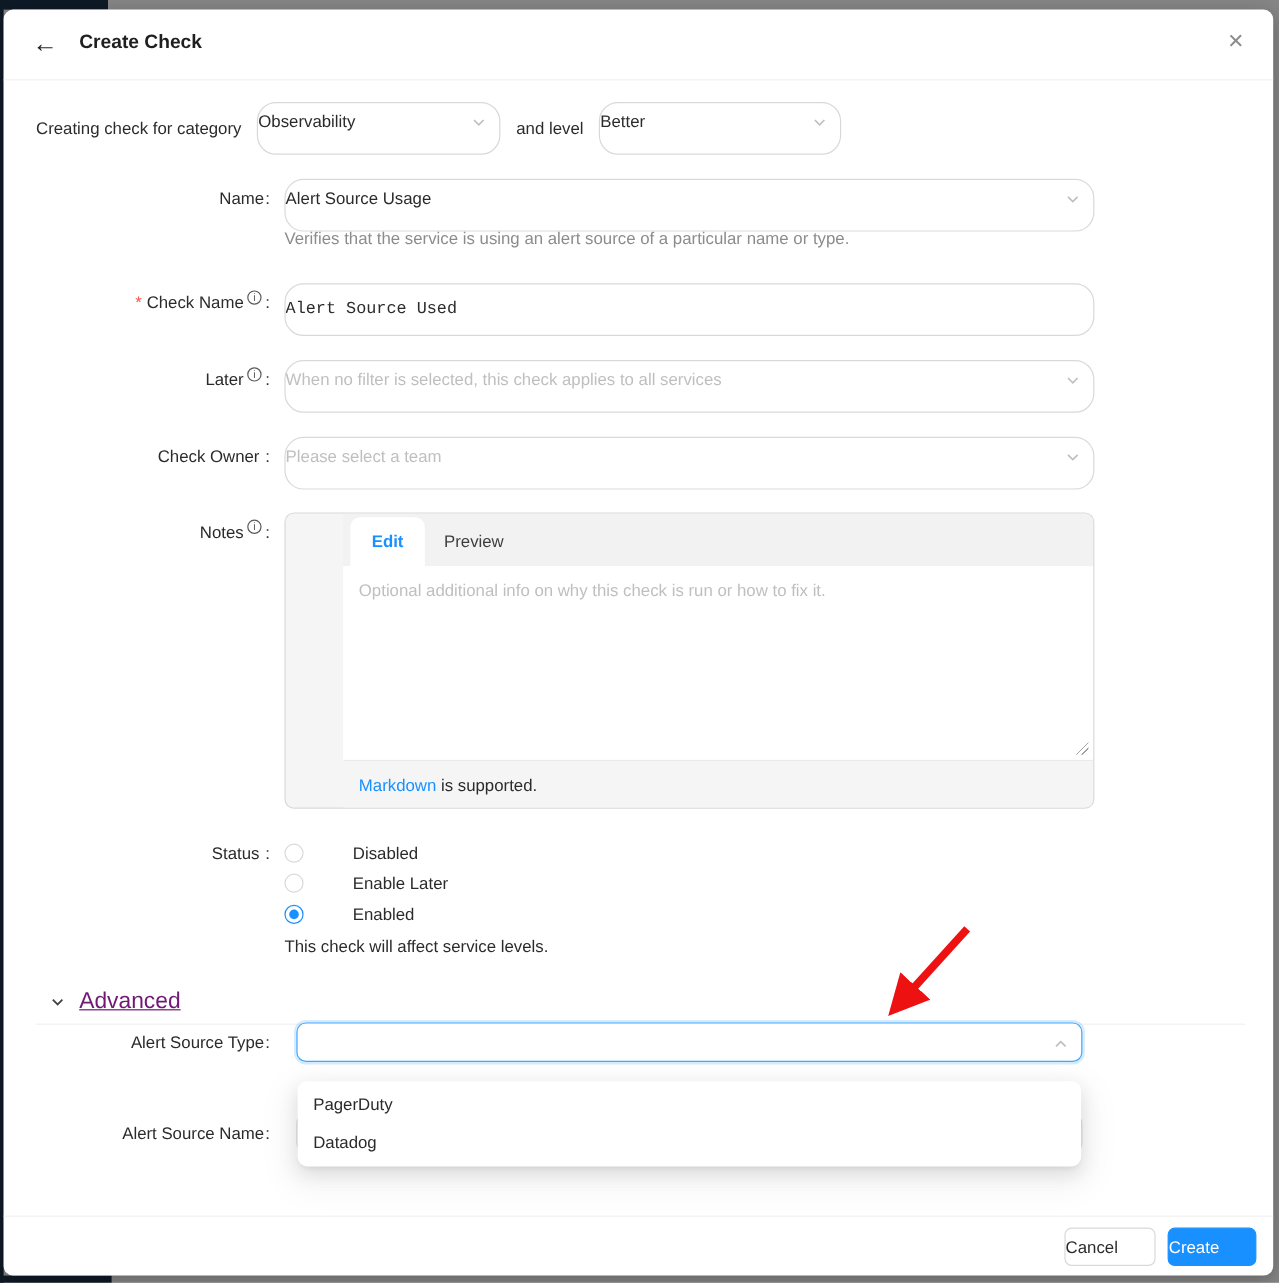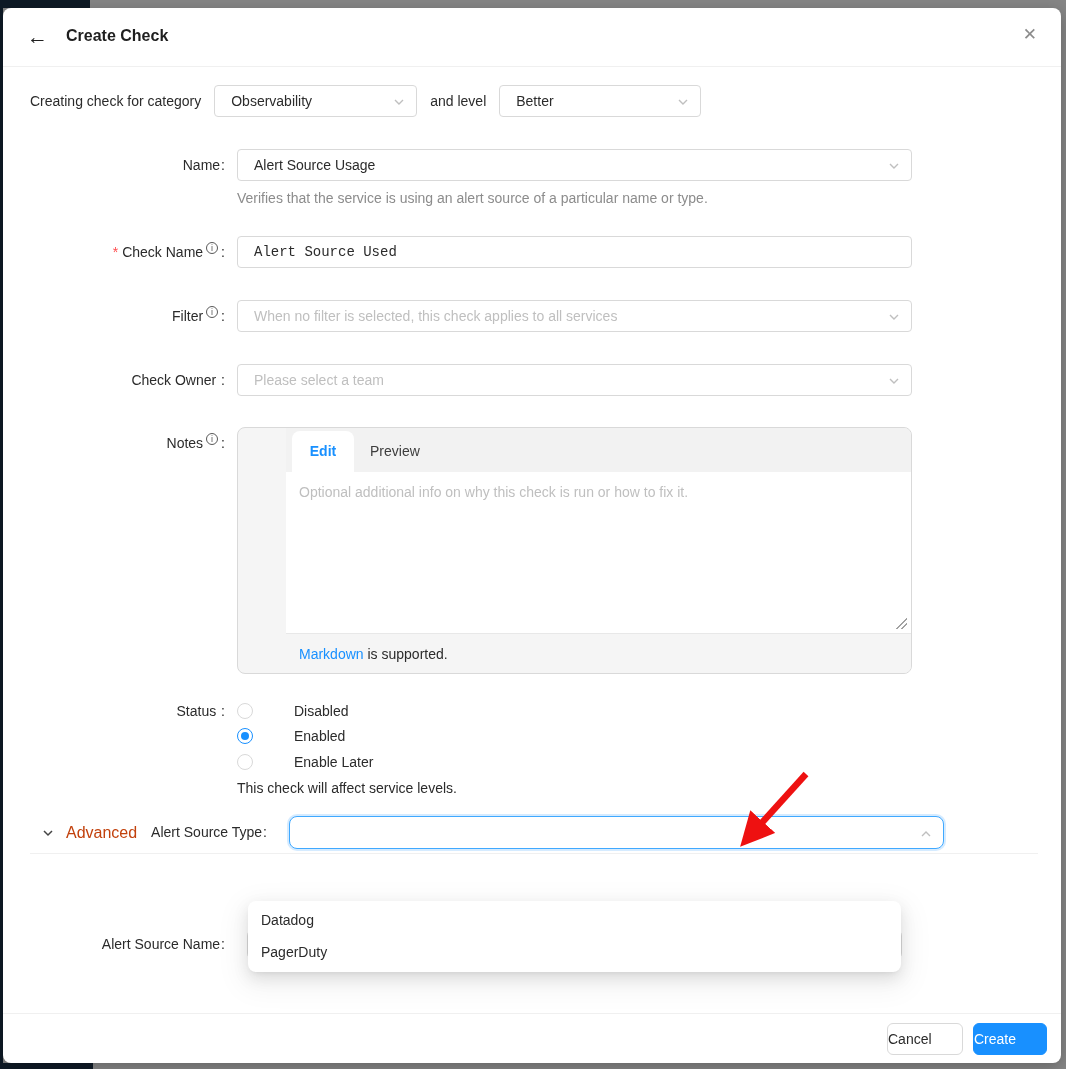--- a/index.html
+++ b/index.html
@@ -15,22 +15,22 @@
            background:#ffffff; border-radius:8px; box-shadow:0 4px 16px rgba(0,0,0,.25); }
 
   
   .hdr { position:absolute; top:0; left:0; right:0; height:58px; }
   .back { position:absolute; left:24px; top:17px; font-size:21px; color:#1f1f1f; cursor:pointer; line-height:24px; }
   .title { position:absolute; left:63px; top:19px; font-size:16px; font-weight:700; color:#1f1f1f; }
   .close { position:absolute; right:24px; top:16px; font-size:17px; color:#8c8c8c; cursor:pointer; }
   .hdr-div { position:absolute; top:58px; left:0; right:0; height:1px; background:#f0f0f0; }
 
   
-  .sel, .inp { background:#fff; border:1px solid #d9d9d9; border-radius:4px; height:32px;
-               font-size:14px; color:#2b2b2b; line-height:30px; padding:0 30px 0 16px; position:relative; }
+  .sel, .inp { background:#fff; border:1px solid #d9d9d9; border-radius:16px; height:44px;
+               font-size:14px; color:#2b2b2b; line-height:30px; padding:0 30px 0 0; position:relative; }
   .inp { padding-right:12px; width:100%; font-family:Liberation Mono, monospace; }
   .ph { color:#bfbfbf; white-space:nowrap; overflow:hidden; }
   .chev { position:absolute; right:11px; top:10px; width:12px; height:12px; }
 
   
   .cat-row { position:absolute; top:77px; left:27px; display:flex; align-items:center; font-size:14px; color:#2b2b2b; }
   .cat-row .sel { margin:0 13px; }
 
   .frow { position:absolute; left:0; display:flex; }
   .flabel { width:228px; text-align:right; padding-right:6px; font-size:14px; color:#2b2b2b; line-height:32px; white-space:nowrap; }
@@ -60,25 +60,25 @@
   .radio-col { display:flex; flex-direction:column; }
   .radio-row { display:flex; align-items:center; height:25.5px; cursor:pointer;gap:32px; }
   .radio { width:16px; height:16px; border:1px solid #d9d9d9; border-radius:50%; background:#fff; position:relative; flex:0 0 16px; }
   .radio.checked { border-color:#1890ff; }
   .radio.checked::after { content:""; position:absolute; left:3px; top:3px; width:8px; height:8px; border-radius:50%; background:#1890ff; }
   .radio-lab { margin-left:9px; font-size:14px; color:#2b2b2b; }
   .affect { position:absolute; left:234px; top:772px; font-size:14px; color:#2b2b2b; }
 
   
   .advanced { position:absolute; left:39px; top:816px; display:flex; align-items:center; cursor:pointer; }
-  .adv-lab { margin-left:12px; font-size:16px; color:#c2410c; }
+  .adv-lab { margin-left:12px; font-size:19px; color:#701a75;text-decoration:underline; }
   .adv-div { position:absolute; left:27px; right:23px; top:845px; height:1px; background:#f0f0f0; }
 
   
-  .ast-row { position:absolute; top:808px; left:0; display:flex;margin-left:42px; }
+  .ast-row { position:absolute; top:844px; left:0; display:flex; }
   .ast-row .flabel, .asn-row .flabel { line-height:33px; }
   .sel-focus { margin-left:16px; width:655px; height:33px; border:1px solid #40a9ff; border-radius:8px;
                box-shadow:0 0 0 2px rgba(24,144,255,.18); background:#fff; position:relative; }
   .asn-row { position:absolute; top:920px; left:0; display:flex; }
   .sel-plain { margin-left:16px; width:655px; height:33px; border:1px solid #d9d9d9; border-radius:8px; background:#fff; }
 
   .dropdown { position:absolute; left:245px; top:893px; width:653px; height:71px; background:#fff; border-radius:8px;
               box-shadow:0 3px 6px -4px rgba(0,0,0,.12), 0 6px 16px 0 rgba(0,0,0,.10), 0 9px 28px 8px rgba(0,0,0,.05);
               padding:3px 0; z-index:30; }
   .opt { height:32px; line-height:32px; padding:0 13px; font-size:14px; color:#2b2b2b; cursor:pointer; }
@@ -144,21 +144,21 @@
     <div class="flabel">
       <span class="req">*</span><span>Check Name</span><span class="info">i</span><span class="colon">:</span>
     </div>
     <div class="fctrl">
       <input class="inp" value="Alert Source Used" style="">
     </div>
   </div>
 
   <div class="frow" style="top:292px;">
     <div class="flabel">
-      <span>Filter</span><span class="info">i</span><span class="colon">:</span>
+      <span>Later</span><span class="info">i</span><span class="colon">:</span>
     </div>
     <div class="fctrl">
       <div class="sel">
         <span class="ph">When no filter is selected, this check applies to all services</span>
         <svg class="chev" viewBox="0 0 12 12">
             <polyline points="2,4 6,8 10,4" fill="none" stroke="#bfbfbf" stroke-width="1.4"></polyline>
           </svg>
       </div>
     </div>
   </div>
@@ -201,26 +201,26 @@
   <div class="frow" style="top:690px;">
     <div class="flabel" style="line-height:26px;">
       <span>Status</span> <span class="colon">:</span>
     </div>
     <div class="fctrl radio-col">
       <div class="radio-row">
         <span class="radio"></span>
         <span class="radio-lab">Disabled</span>
       </div>
       <div class="radio-row">
+        <span class="radio"></span>
+        <span class="radio-lab">Enable Later</span>
+      </div>
+      <div class="radio-row">
         <span class="radio checked"></span>
         <span class="radio-lab">Enabled</span>
-      </div>
-      <div class="radio-row">
-        <span class="radio"></span>
-        <span class="radio-lab">Enable Later</span>
       </div>
     </div>
   </div>
   <div class="affect">This check will affect service levels.</div>
 
   <div class="advanced">
     <svg width="12" height="12" viewBox="0 0 12 12">
         <polyline points="2,4 6,8 10,4" fill="none" stroke="#444" stroke-width="1.5"></polyline>
       </svg>
     <span class="adv-lab">Advanced</span>
@@ -240,22 +240,22 @@
   </div>
 
   <div class="asn-row">
     <div class="flabel">
       <span>Alert Source Name</span><span class="colon">:</span>
     </div>
     <div class="sel-plain"></div>
   </div>
 
   <div class="dropdown">
+    <div class="opt">PagerDuty</div>
     <div class="opt">Datadog</div>
-    <div class="opt">PagerDuty</div>
   </div>
 
   <svg class="arrow-svg" width="100" height="84" viewBox="0 0 100 84">
     <defs>
       <marker id="ah" markerWidth="5.2" markerHeight="5.2" refX="3.4" refY="2.6" orient="auto">
         <path d="M0,0 L5.2,2.6 L0,5.2 z" fill="#ee1111"></path>
       </marker>
     </defs>
     <line x1="88" y1="10" x2="30" y2="74" stroke="#ee1111" stroke-width="6.5" marker-end="url(#ah)"></line>
   </svg>

